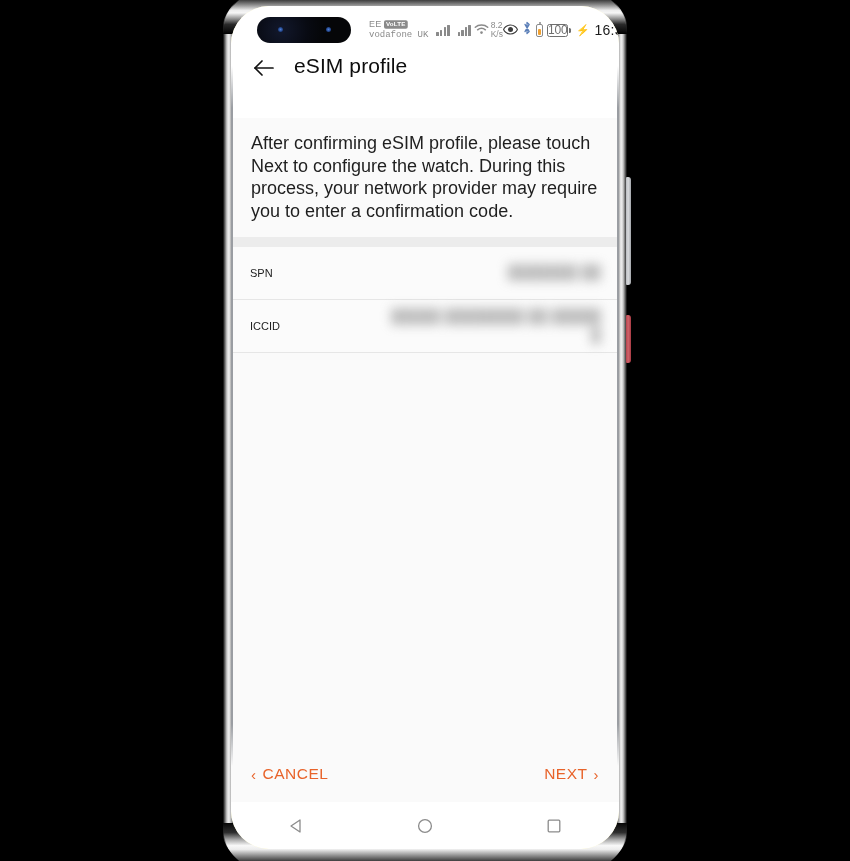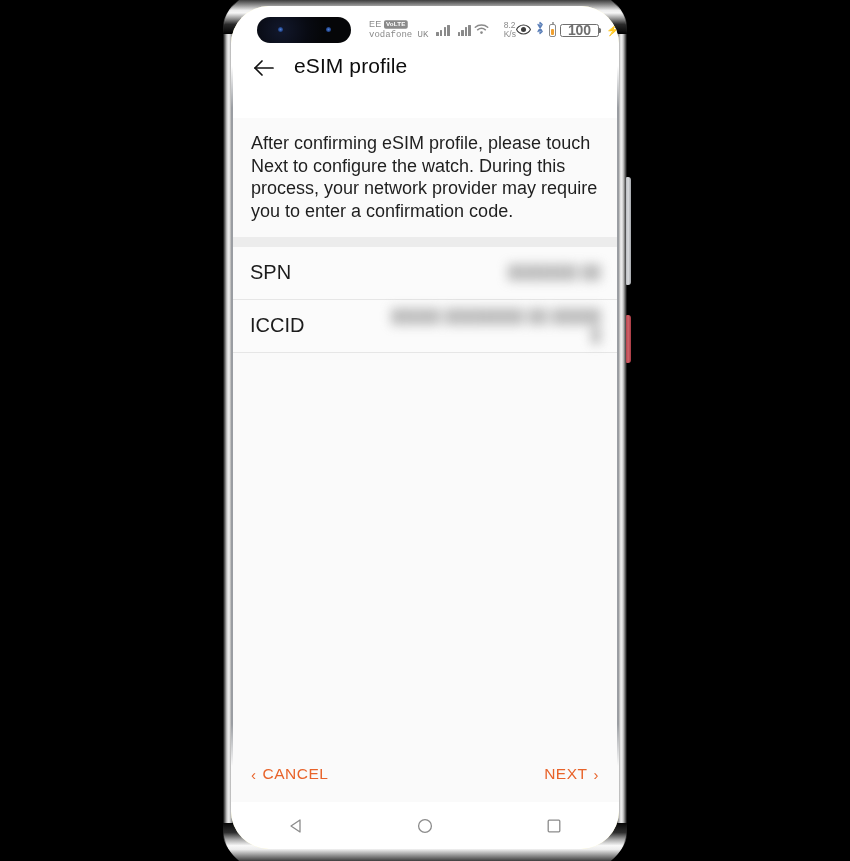--- a/index.html
+++ b/index.html
@@ -144,21 +144,21 @@
   .signal-bars i {
     display: block; width: 2.4px; background: #8a8a8a; border-radius: .5px;
   }
   .signal-bars i:nth-child(1){ height: 4px; }
   .signal-bars i:nth-child(2){ height: 6.5px; }
   .signal-bars i:nth-child(3){ height: 9px; }
   .signal-bars i:nth-child(4){ height: 11.5px; }
 
   .wifi-icon { margin-left: 3px; flex: none; }
   .net-speed {
-    margin-left: 15px; font-size: 8.5px; color: #8a8a8a;
+    margin-left: 2px; font-size: 8.5px; color: #8a8a8a;
     line-height: 1.05; text-align: left; flex: none;
   }
 
   #status-right {
     margin-left: auto; display: flex; align-items: center; gap: 4px;
   }
   .eye-icon, .bt-icon { flex: none; }
   .mini-battery {
     width: 7px; height: 13px;
     border: 1.2px solid #8a8a8a; border-radius: 2px;
@@ -170,22 +170,22 @@
   }
   .mini-battery .fill {
     position: absolute; left: .6px; right: .6px; bottom: .6px;
     height: 55%; background: #f0a030; border-radius: 1px;
   }
   .batt-box {
     display: flex; align-items: center; flex: none;
   }
   .batt-body {
     border: 1.2px solid #6f6f6f; border-radius: 2.5px;
-    font-size: 14px; font-weight: bold; color: #6f6f6f;
-    padding: 0px 7px; line-height: 11px; letter-spacing: -.2px;
+    font-size: 12px; font-weight: normal; color: #6f6f6f;
+    padding: 0px 0; line-height: 11px; letter-spacing: -.2px;
   }
   .batt-cap {
     width: 2px; height: 5px; background: #6f6f6f;
     border-radius: 0 1.5px 1.5px 0; margin-left: .5px;
   }
   .bolt { font-size: 11px; color: #4d4d4d; margin: 0 1px 0 1px; }
   #clock { font-size: 14px; color: #1c1c1c; letter-spacing: .2px; }
 
   
   #app-header {
@@ -220,21 +220,21 @@
   }
   #detail-list { background: #fbfbfb; }
   .detail-row {
     position: relative;
     display: flex; align-items: center;
     min-height: 53px;
     padding: 0 18px 0 19px;
     border-bottom: 1px solid #e6e6e6;
   }
   .detail-row .row-label {
-    font-size: 20px; color: #1c1c1c; flex: none;
+    font-size: 11px; color: #1c1c1c; flex: none;
   }
   .detail-row .row-value {
     margin-left: auto; text-align: right;
     font-size: 14px; color: #8d8d8d;
     max-width: 215px;
     filter: blur(5.5px);
     opacity: .55;
     word-break: break-all;
     line-height: 1.35;
     user-select: none;

